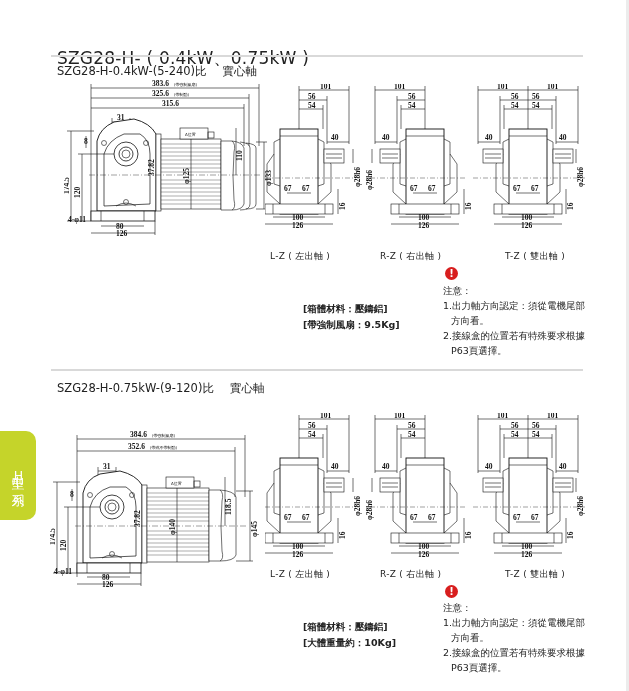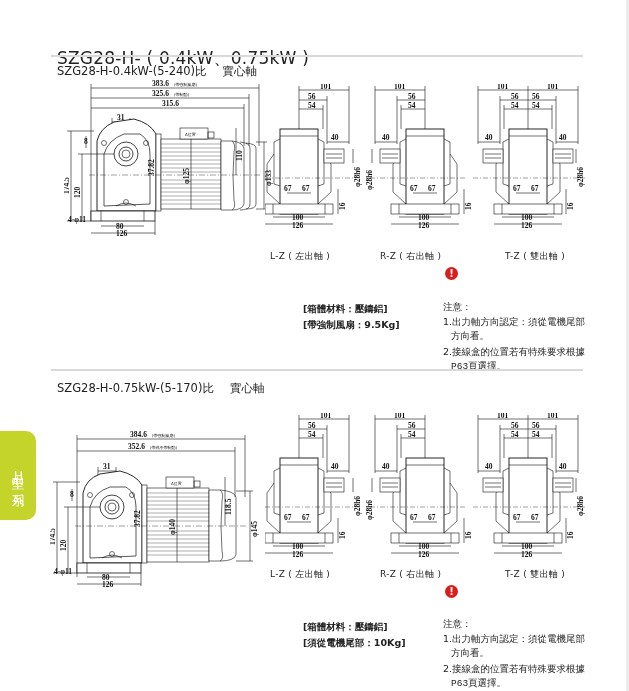--- a/index.html
+++ b/index.html
@@ -10,22 +10,22 @@
   .rule { position: absolute; left: 51px; width: 532px; height: 2px; background: #d9d9d9; }
   .sub-title { position: absolute; left: 57px; font-size: 11.5px; color: #222; }
   .sub-title .gap { display: inline-block; width: 16px; }
   .side-tab { position: absolute; left: 0; top: 431px; width: 36px; height: 89px; background: #c5d42a; border-radius: 0 10px 10px 0; color: #fff; font-size: 12.5px; line-height: 14px; writing-mode: vertical-rl; text-orientation: upright; display: flex; align-items: center; justify-content: center; letter-spacing: 1px; }
   .drawing { position: absolute; }
   .drawing svg { display: block; }
   .dim { font-family: "Liberation Serif", "DejaVu Serif", serif; font-size: 7.5px; font-weight: bold; fill: #111; }
   .dim-s { font-family: "DejaVu Sans", sans-serif; font-size: 4px; fill: #111; }
   .view-label { position: absolute; font-size: 9px; color: #222; letter-spacing: 0.3px; }
   .material { position: absolute; font-size: 9.5px; line-height: 16px; color: #222; font-weight: bold; }
-  .notes { position: absolute; font-size: 9.5px; line-height: 15px; color: #222; width: 160px; margin-top: 16px; }
-  .notes .indent { padding-left: 8px; font-family: Liberation Mono, monospace; }
+  .notes { position: absolute; font-size: 9.5px; line-height: 15px; color: #222; width: 160px; }
+  .notes .indent { padding-left: 8px; }
   .warn-icon { position: absolute; width: 13px; height: 13px; border-radius: 50%; background: #d81e1e; color: #fff; font-size: 10px; font-weight: bold; line-height: 13px; text-align: center; font-family: "DejaVu Sans", sans-serif; }
 </style>
 </head>
 <body>
 
 <div class="page-edge"></div>
 
 <div class="main-title">SZG28-H- ( 0.4kW、0.75kW )</div>
 <div class="rule" style="top:55px"></div>
 
@@ -292,21 +292,21 @@
 <div class="notes" style="left:443px;top:283px">
   <div>注意：</div>
   <div>1.出力軸方向認定：須從電機尾部</div>
   <div class="indent">方向看。</div>
   <div>2.接線盒的位置若有特殊要求根據</div>
   <div class="indent">P63頁選擇。</div>
 </div>
 
 <div class="rule" style="top:369px"></div>
 <div class="sub-title" style="top:381px">
-  <span>SZG28-H-0.75kW-(5-170)比</span><span class="gap"></span><span>實心軸</span>
+  <span>SZG28-H-0.75kW-(9-120)比</span><span class="gap"></span><span>實心軸</span>
 </div>
 
 <div class="drawing" style="left:50px;top:427px">
 <svg width="220" height="160" viewBox="0 0 220 160">
   <g stroke="#111" stroke-width="0.6" fill="none">
     <line x1="27" y1="12" x2="195" y2="12"></line>
         <line x1="27" y1="8" x2="27" y2="150"></line>
         <line x1="195" y1="8" x2="195" y2="70"></line>
     <line x1="27" y1="24" x2="185" y2="24"></line>
         <line x1="185" y1="20" x2="185" y2="70"></line>
@@ -527,21 +527,21 @@
   <text class="dim" x="103" y="126" transform="rotate(-90 103 126)">16</text>
   <text class="dim" x="51" y="136">100</text>
   <text class="dim" x="51" y="144">126</text>
 </svg>
 </div>
 <div class="view-label" style="left:505px;top:568px">T-Z ( 雙出軸 )</div>
 
 <div class="warn-icon" style="left:445px;top:585px">!</div>
 <div class="material" style="left:303px;top:619px">
   <div>[箱體材料：壓鑄鋁]</div>
-  <div>[須從電機尾部：10Kg]</div>
+  <div>[大體重量約：10Kg]</div>
 </div>
 <div class="notes" style="left:443px;top:600px">
   <div>注意：</div>
   <div>1.出力軸方向認定：須從電機尾部</div>
   <div class="indent">方向看。</div>
   <div>2.接線盒的位置若有特殊要求根據</div>
   <div class="indent">P63頁選擇。</div>
 </div>
 
 </body></html>

